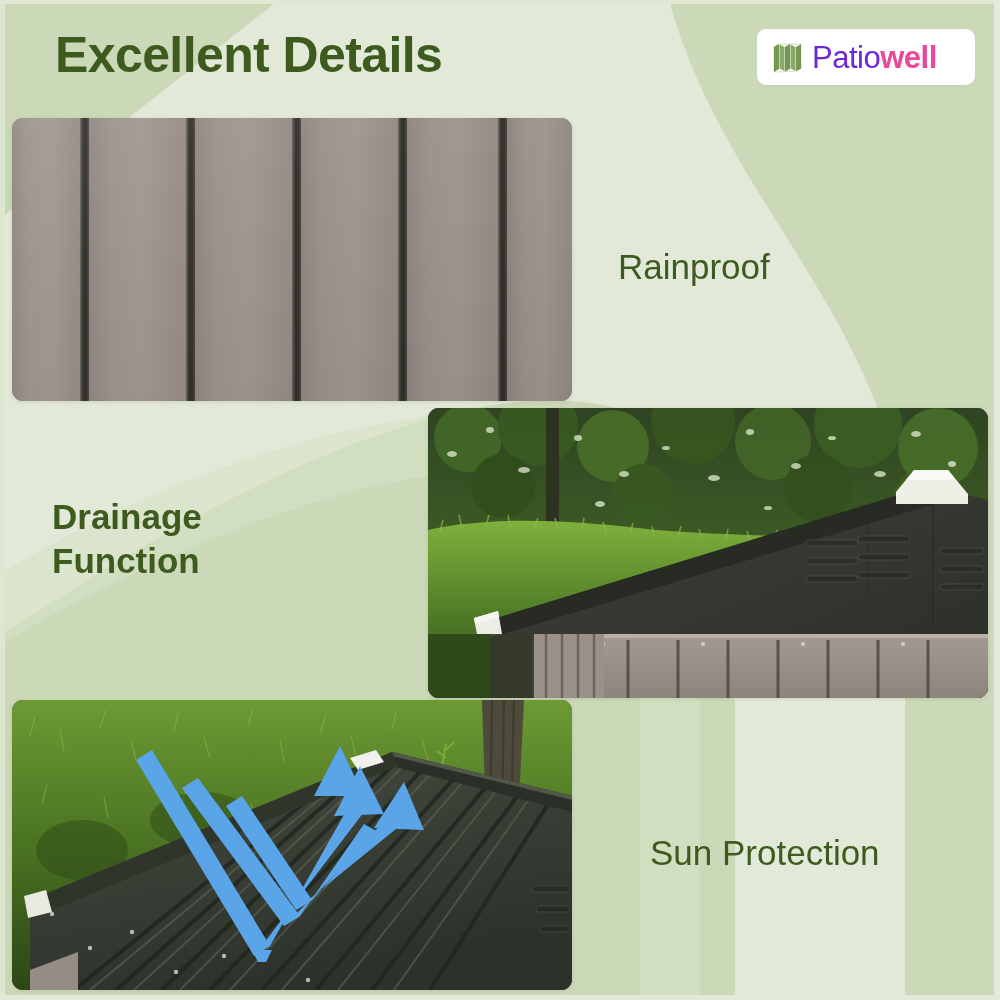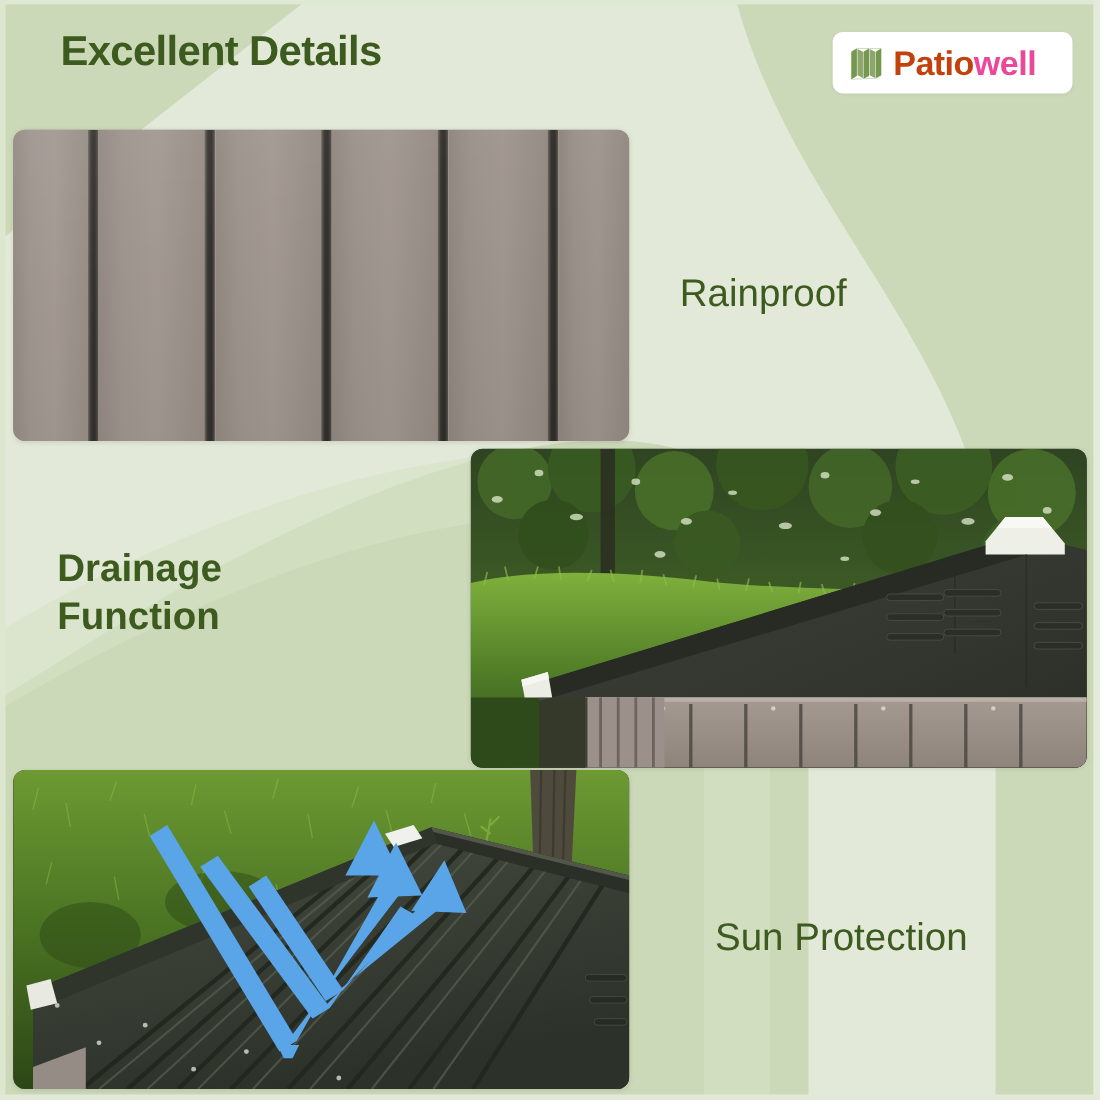--- a/index.html
+++ b/index.html
@@ -24,38 +24,38 @@
 
   
   .edge-left   { position:absolute; left:0;  top:0; width:5px;  height:1000px; background:#dde6cf; }
   .edge-right  { position:absolute; right:0; top:0; width:6px;  height:1000px; background:#e4ebdb; }
   .edge-top    { position:absolute; left:0;  top:0; width:1000px; height:4px;  background:#dfe8d2; }
   .edge-bottom { position:absolute; left:0;  bottom:0; width:1000px; height:5px; background:#e2e9d8; }
 
   
   #title {
     position:absolute; left:55px; top:26px;
-    font-size:38px; font-weight:bold;
+    font-size:50px; font-weight:bold;
     letter-spacing:-0.6px;
     color:#3e5b1f;
     white-space:nowrap;
   }
 
   #logo {
     position:absolute; left:757px; top:29px;
     width:218px; height:56px;
     background:#ffffff;
     border-radius:9px;
     display:flex; align-items:center;
     padding-left:14px;
     box-shadow:0 1px 3px rgba(0,0,0,0.05);
   }
   #logo-mark { width:34px; height:34px; margin-right:7px; flex:0 0 auto; }
   #logo-text { font-size:31px; line-height:1; white-space:nowrap; letter-spacing:-0.5px; }
-  .logo-a { color:#c2410c; font-weight:bold; }
+  .logo-a { color:#6d28d9; font-weight:normal; }
   .logo-b { color:#ec4899; font-weight:bold;text-align:center; }
 
   
   .card {
     position:absolute;
     border-radius:11px;
     overflow:hidden;
     box-shadow:0 1px 4px rgba(60,70,45,0.13);
   }
 

